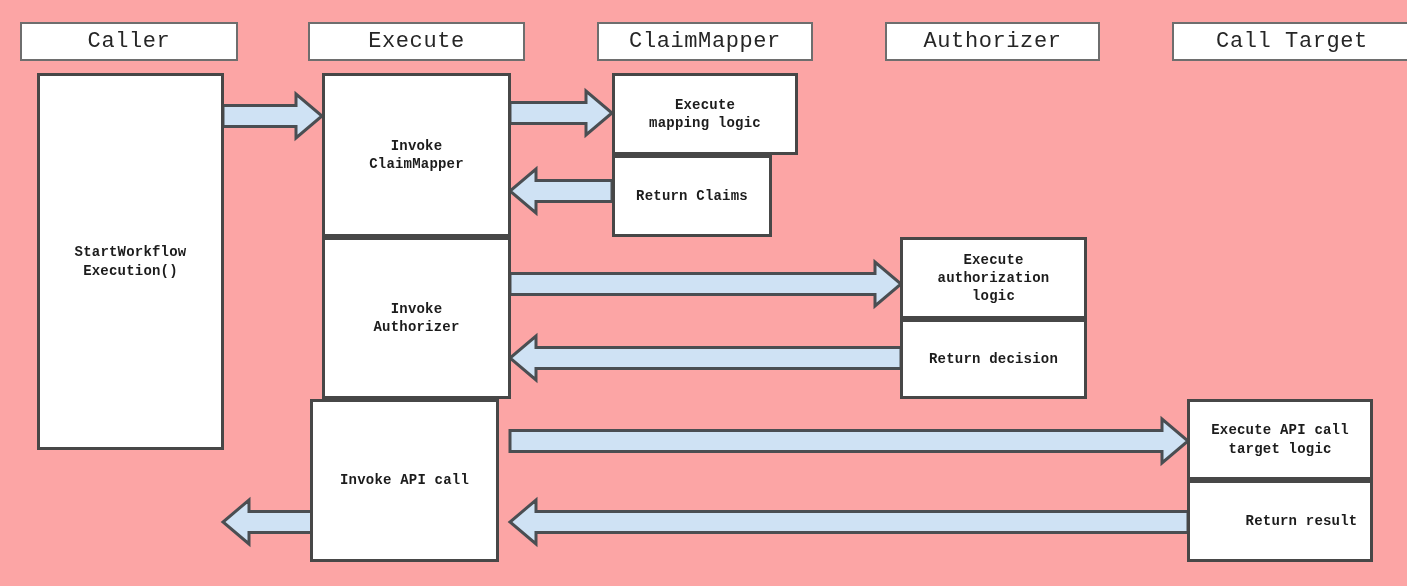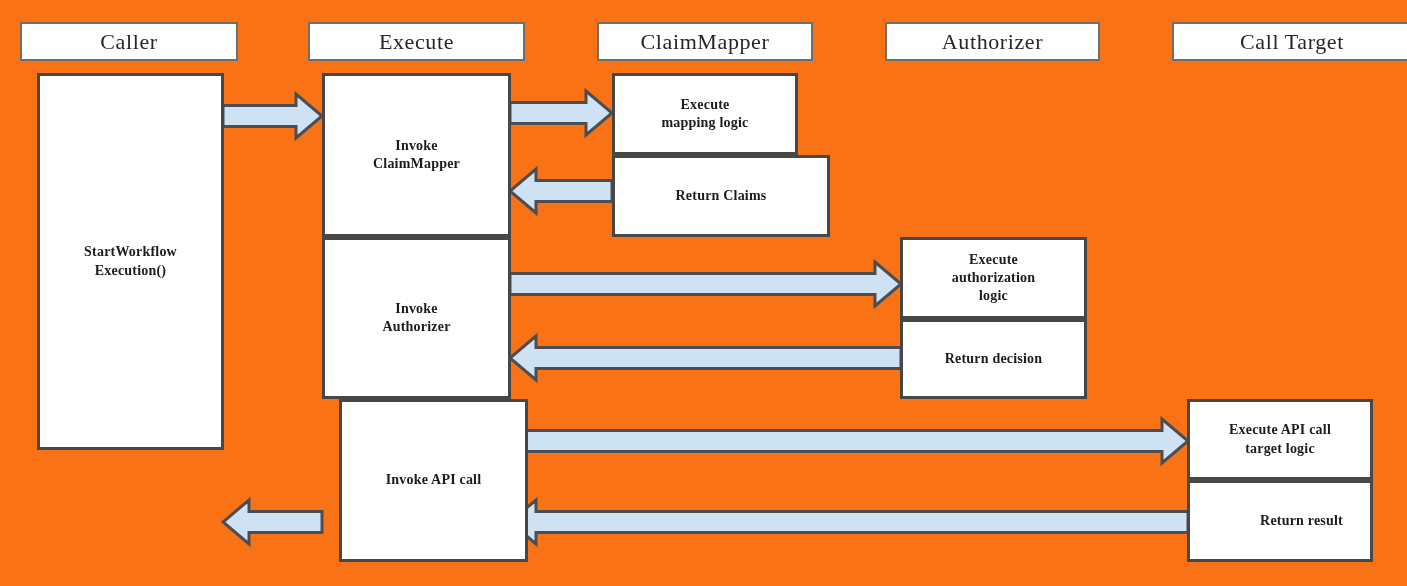--- a/index.html
+++ b/index.html
@@ -1,20 +1,20 @@
 <!DOCTYPE html>
 <html><head>
 <meta charset="utf-8">
 <style>
   html,body{margin:0;padding:0;background:#000;}
   .stage{
     position:relative;
     width:1407px;height:586px;
-    background:#f97316;
-    font-family:Liberation Serif, serif;
+    background:#fca5a5;
+    font-family:Liberation Mono, monospace;
     overflow:hidden;
   }
   .arrows-layer{
     position:absolute;left:0;top:0;width:1407px;height:586px;
     pointer-events:none;
   }
   .lane-header{
     position:absolute;top:22px;height:39px;
     background:#ffffff;border:2px solid #6e6e6e;
     box-sizing:border-box;
@@ -53,25 +53,25 @@
   <div class="lane-header" style="left:885px;width:215px;">Authorizer</div>
   <div class="lane-header" style="left:1172px;width:240px;">Call Target</div>
 
   <div class="node" style="left:37px;top:73px;width:187px;height:377px;">StartWorkflow
 Execution()</div>
 
   <div class="node" style="left:322px;top:73px;width:189px;height:164px;">Invoke
 ClaimMapper</div>
   <div class="node" style="left:322px;top:237px;width:189px;height:162px;">Invoke
 Authorizer</div>
-  <div class="node" style="left:339px;top:399px;width:189px;height:163px;">Invoke API call</div>
+  <div class="node" style="left:310px;top:399px;width:189px;height:163px;">Invoke API call</div>
 
   <div class="node" style="left:612px;top:73px;width:186px;height:82px;">Execute
 mapping logic</div>
-  <div class="node" style="left:612px;top:155px;width:218px;height:82px;">Return Claims</div>
+  <div class="node" style="left:612px;top:155px;width:160px;height:82px;">Return Claims</div>
 
   <div class="node" style="left:900px;top:237px;width:187px;height:82px;">Execute
 authorization
 logic</div>
   <div class="node" style="left:1187px;top:399px;width:186px;height:81px;">Execute API call
 target logic</div>
 
   <div class="node" style="left:900px;top:319px;width:187px;height:80px;">Return decision</div>
   <div class="node" style="left:1187px;top:480px;width:186px;height:82px;padding-left:43px;">Return result</div>
 

